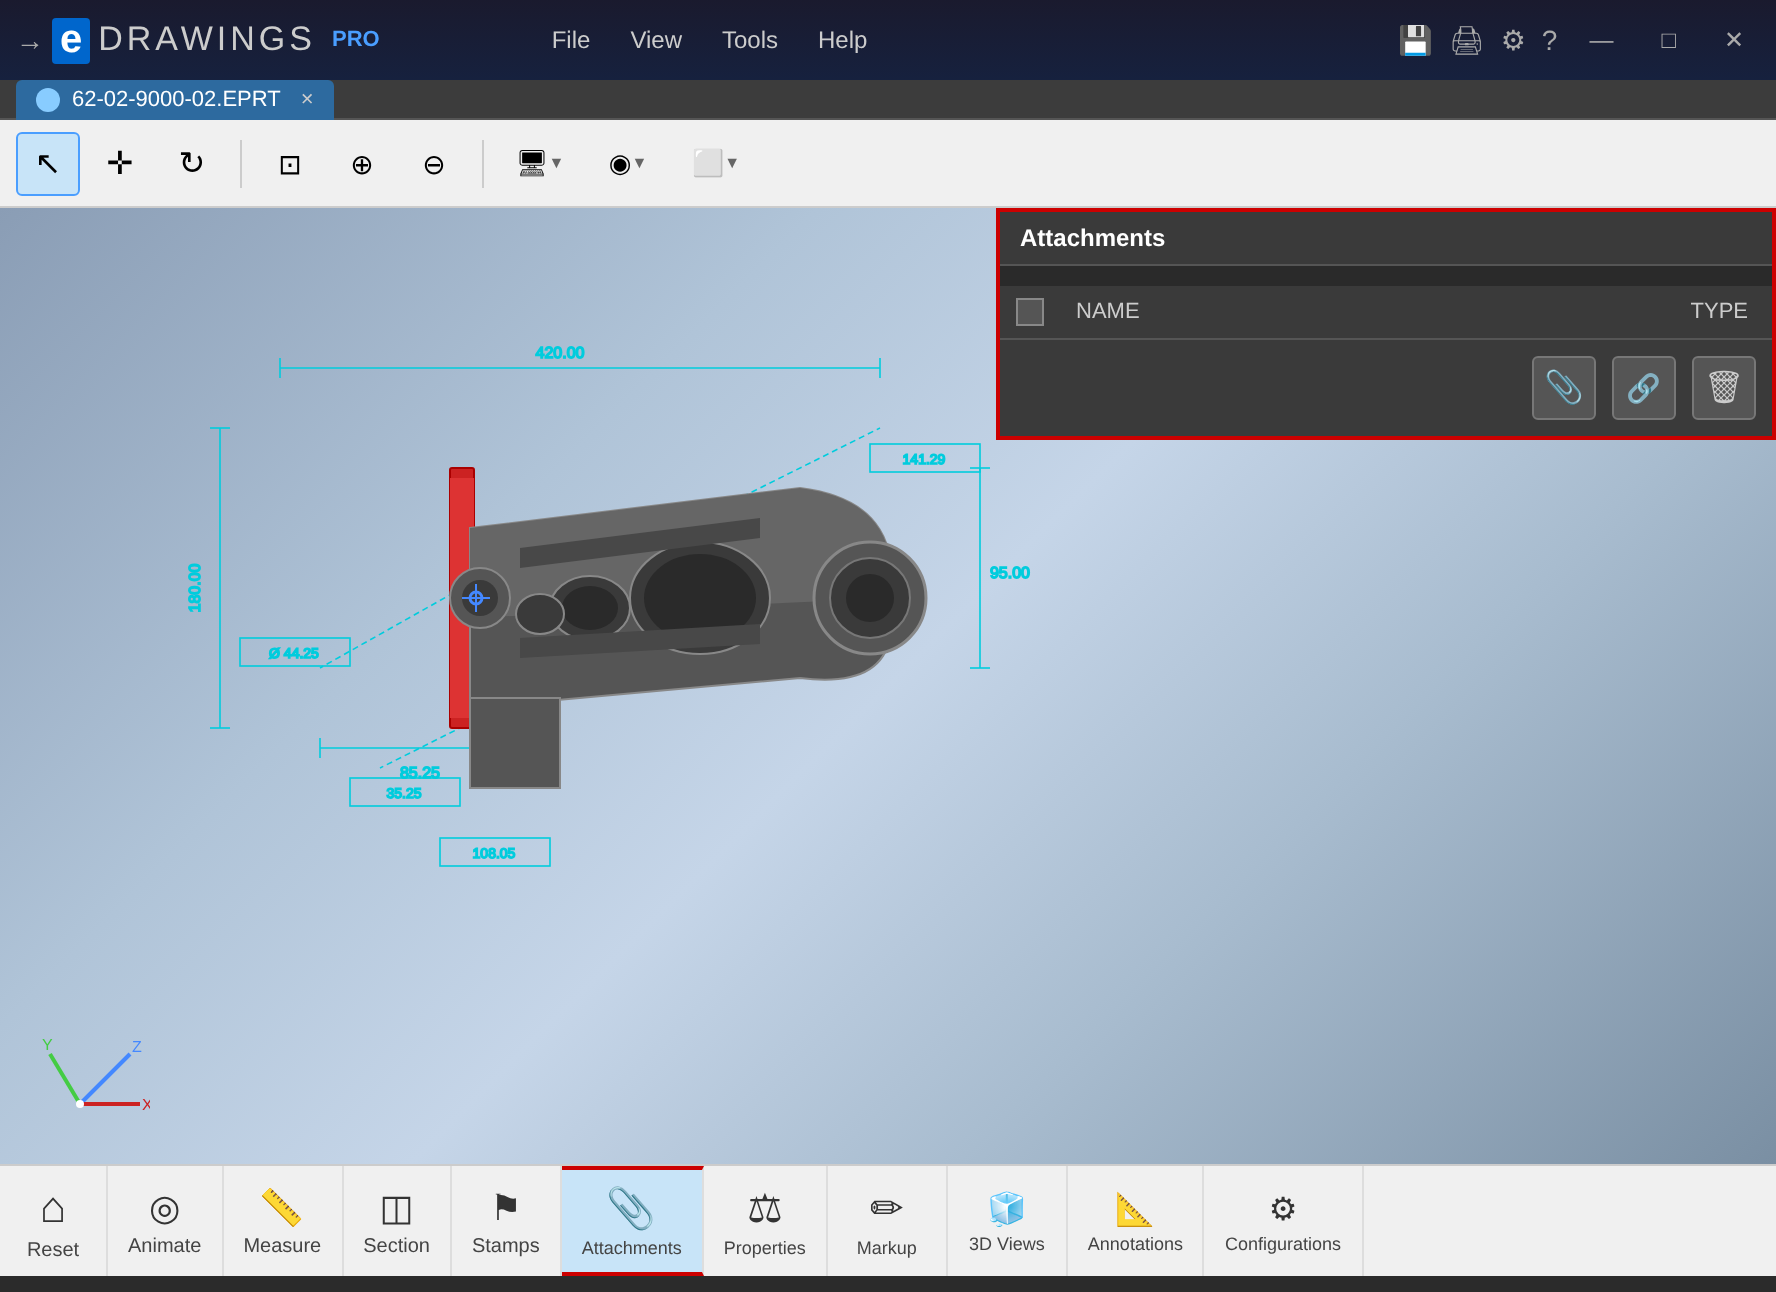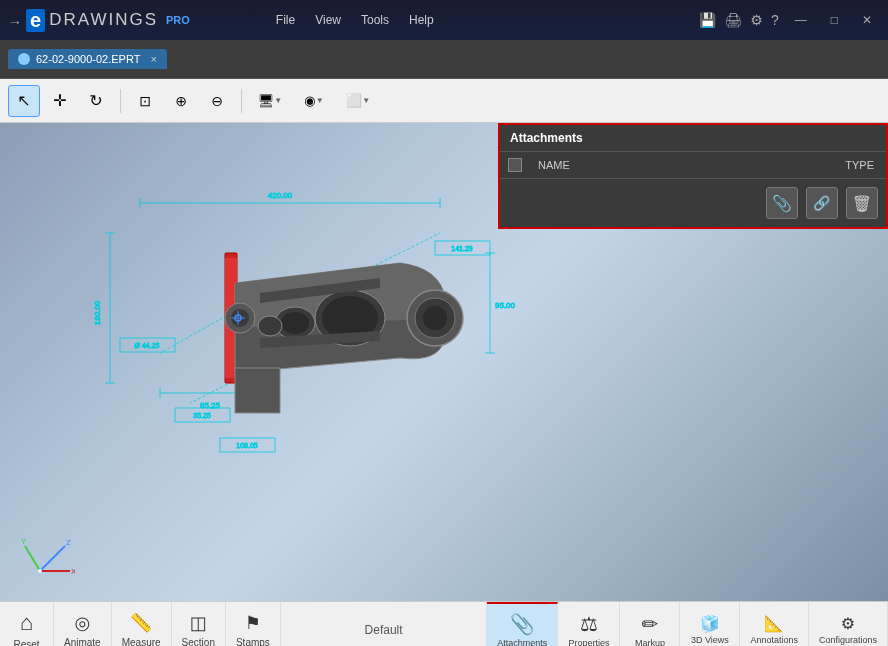--- a/index.html
+++ b/index.html
@@ -19,21 +19,21 @@
     .logo-pro { color: #4a9eff; font-size: 11px; margin-left: 4px; font-weight: bold; }
     .title-bar-menu { display: flex; gap: 8px; margin-left: 80px; }
     .title-bar-menu span { color: #ccc; font-size: 12px; cursor: pointer; padding: 4px 6px; }
     .title-bar-icons { margin-left: auto; display: flex; gap: 8px; align-items: center; }
     .title-bar-icons span { color: #aaa; font-size: 12px; cursor: pointer; }
     .win-btn { color: white; font-size: 11px; padding: 2px 8px; cursor: pointer; }
 
     
     .tab-bar {
       background: #3c3c3c;
-      height: 39px; display: flex; align-items: center; padding-left: 8px;
+      height: 20px; display: flex; align-items: center; padding-left: 8px;
       border-bottom: 1px solid #555;
     }
     .tab {
       display: flex; align-items: center; gap: 6px;
       background: #2d6a9f; color: white; font-size: 11px;
       padding: 4px 10px; border-radius: 3px 3px 0 0; cursor: pointer;
     }
     .tab-icon { width: 12px; height: 12px; background: #88ccff; border-radius: 50%; }
     .tab-close { color: #ccc; font-size: 11px; cursor: pointer; margin-left: 4px; }
 
@@ -79,21 +79,21 @@
       background: #2a2a2a;
       border: 2px solid #cc0000;
       z-index: 10;
     }
     .panel-header {
       background: #3a3a3a;
       padding: 6px 10px;
       color: white; font-size: 12px; font-weight: bold;
       border-bottom: 1px solid #555;
     }
-    .panel-table { width: 100%; border-collapse: collapse; }
+    .panel-table { width: 100%; border-collapse: collapse; margin-top: 10px; }
     .panel-table th {
       background: #3a3a3a; color: #ccc; font-size: 11px; font-weight: normal;
       padding: 6px 8px; text-align: left; border-bottom: 1px solid #555;
     }
     .panel-table th.type-col { text-align: right; padding-right: 12px; }
     .panel-table td {
       padding: 6px 8px; color: white; font-size: 11px;
       border-bottom: 1px solid #444; vertical-align: middle;
     }
     .panel-table td.type-col { text-align: right; padding-right: 12px; color: #ccc; }
@@ -366,21 +366,20 @@
   </div>
   <div class="bottom-tool">
     <span class="bottom-tool-icon" style="font-size:18px;">◫</span>
     <span class="bottom-tool-label">Section</span>
   </div>
   <div class="bottom-tool">
     <span class="bottom-tool-icon" style="font-size:18px;">⚑</span>
     <span class="bottom-tool-label">Stamps</span>
   </div>
 
-  <div class="bottom-default">Default</div>
 
   <div class="secondary-toolbar">
     <div class="sec-tool active" style="border-top: 2px solid #cc0000;">
       <span class="sec-tool-icon">📎</span>
       <span class="sec-tool-label">Attachments</span>
     </div>
     <div class="sec-tool">
       <span class="sec-tool-icon">⚖</span>
       <span class="sec-tool-label">Properties</span>
     </div>

